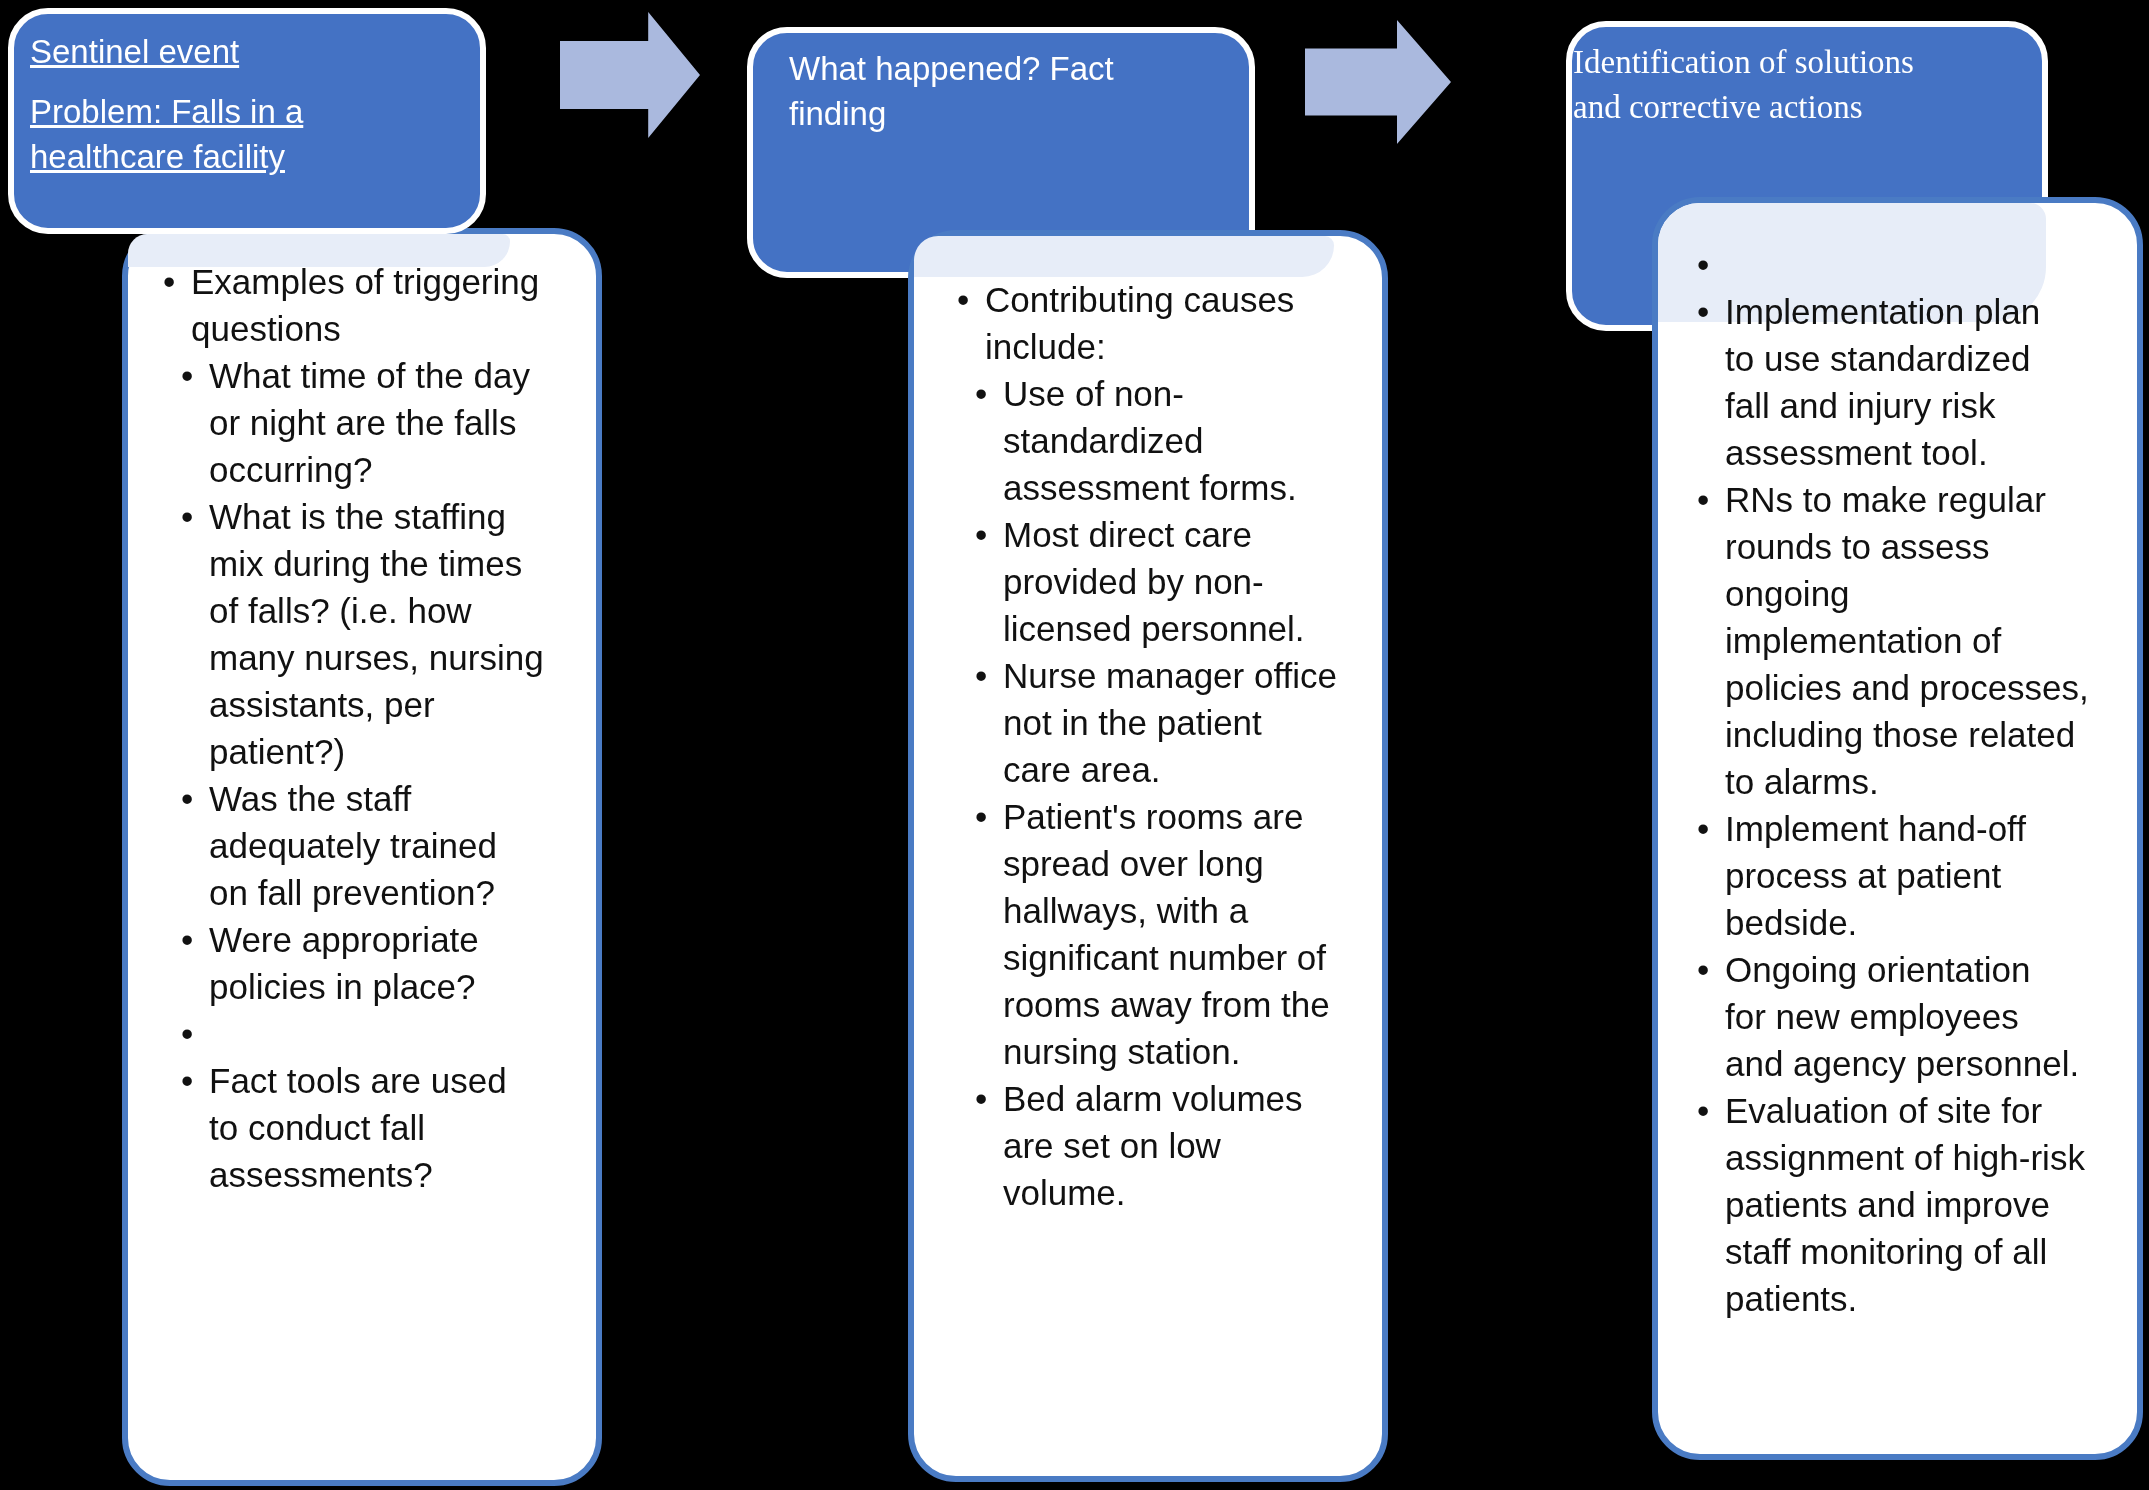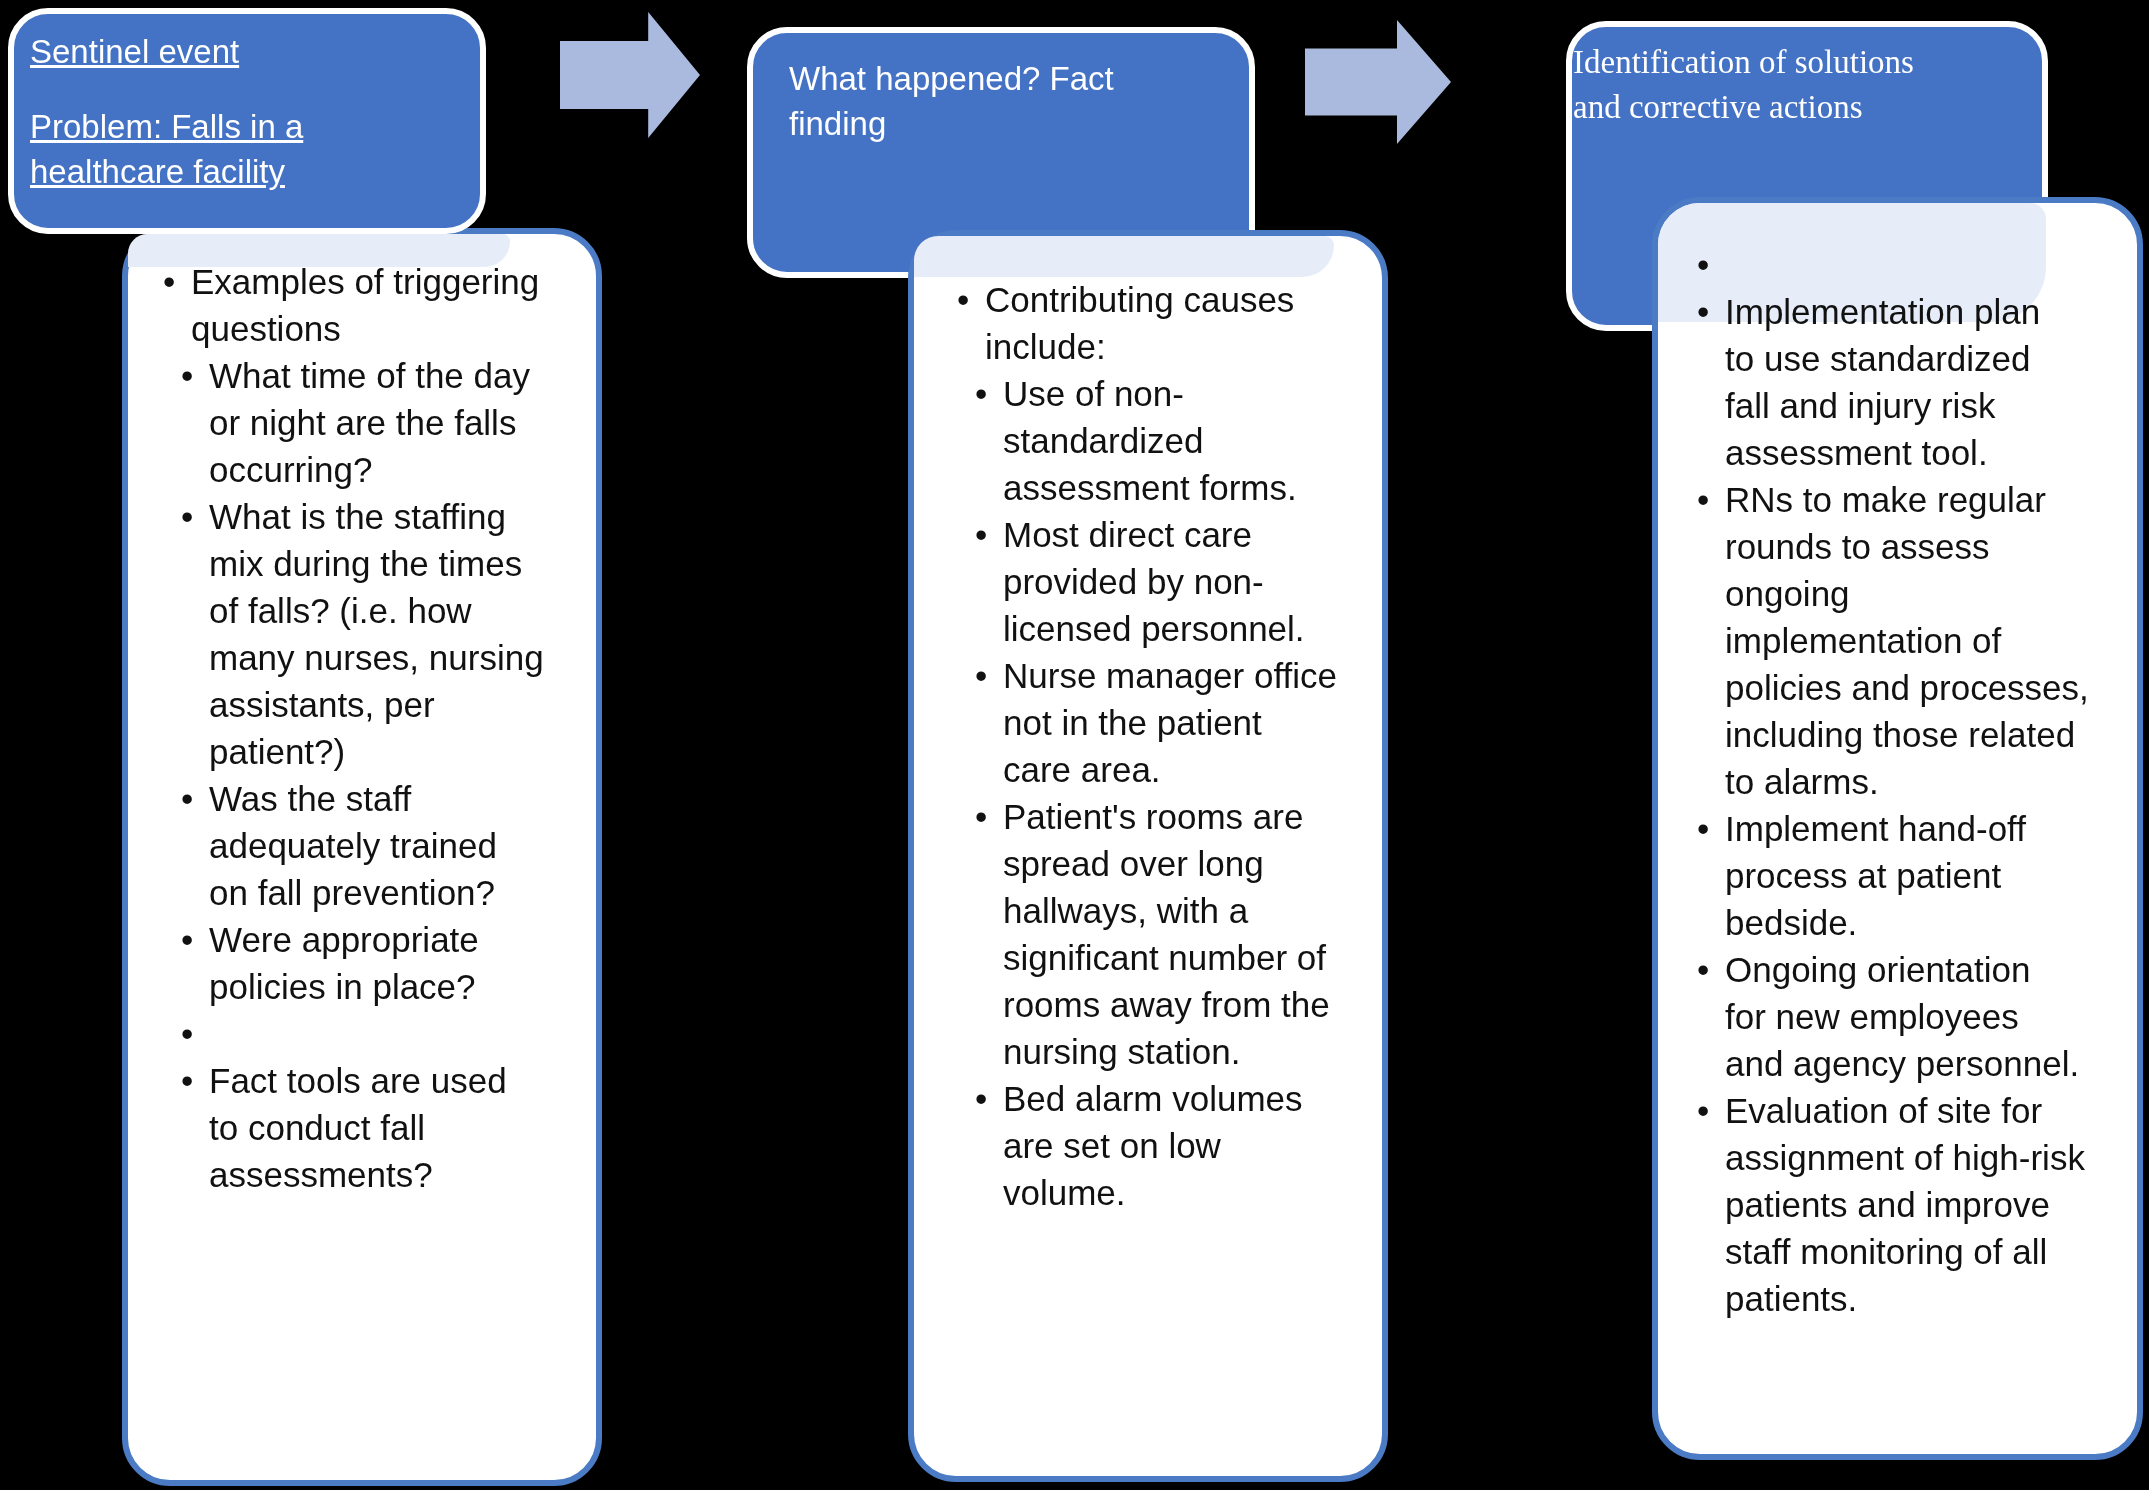--- a/index.html
+++ b/index.html
@@ -14,23 +14,23 @@
   
   .blue-box {
     position: absolute; box-sizing: border-box;
     background: var(--box-fill, #4472c4);
     border: 6px solid var(--box-border, #fff);
     border-radius: 40px;
     color: var(--title-text, #fff);
     font-size: 33px; line-height: 45px;
   }
   .blue-box p { margin: 0; white-space: pre-line; }
-  .blue-box p + p { margin-top: 30px; }
+  .blue-box p + p { margin-top: 15px; }
   .bb1 { left: 8px;    top: 8px;  width: 478px; height: 226px; padding: 15px 10px 0 16px; z-index: 3; text-decoration: underline; }
-  .bb2 { left: 747px;  top: 27px; width: 508px; height: 251px; padding: 23px 16px 0 36px; z-index: 1; }
+  .bb2 { left: 747px;  top: 27px; width: 508px; height: 251px; padding: 13px 16px 0 36px; z-index: 1; }
   .bb3 { left: 1566px; top: 21px;  width: 482px; height: 310px; padding: 13px 10px 0 1px; z-index: 1; font-family: Liberation Serif, serif; }
 
   
   .white-box {
     position: absolute; box-sizing: border-box;
     background: var(--panel-bg, #fff);
     border: 6px solid var(--panel-border, #4a7bc4);
     border-radius: 48px;
     z-index: 2;
   }

